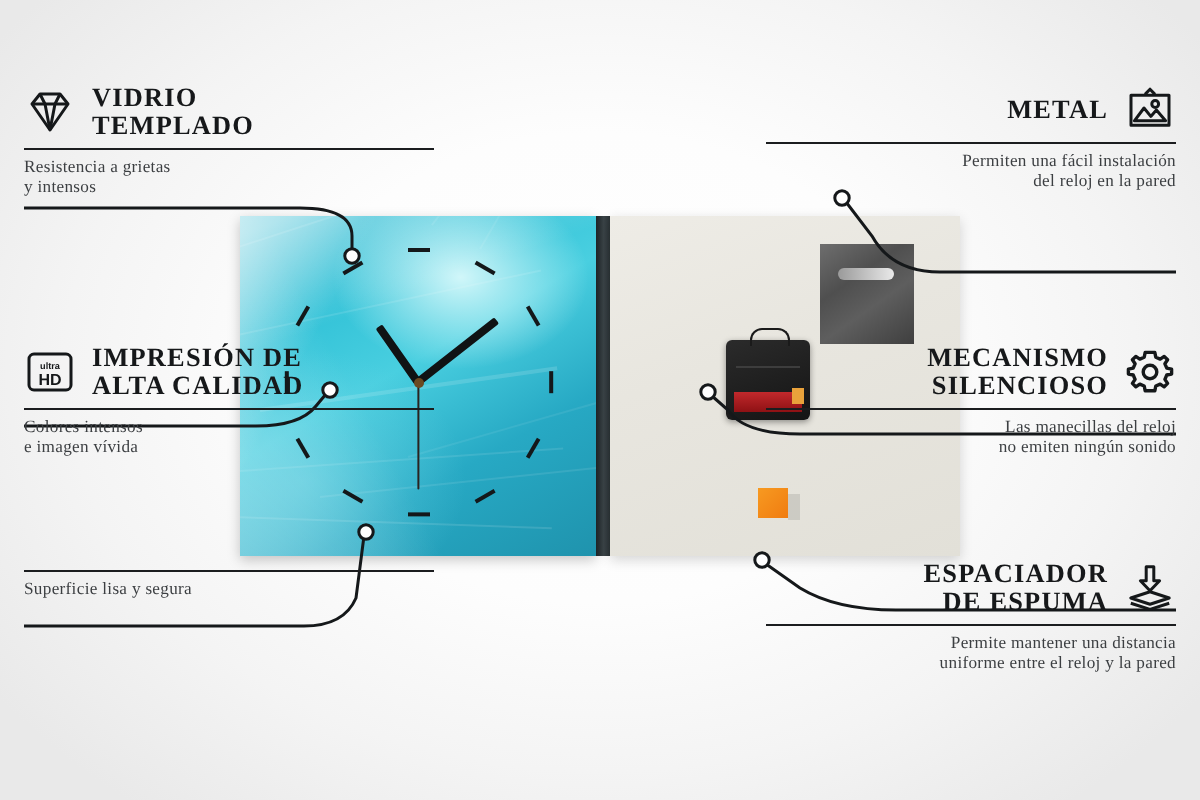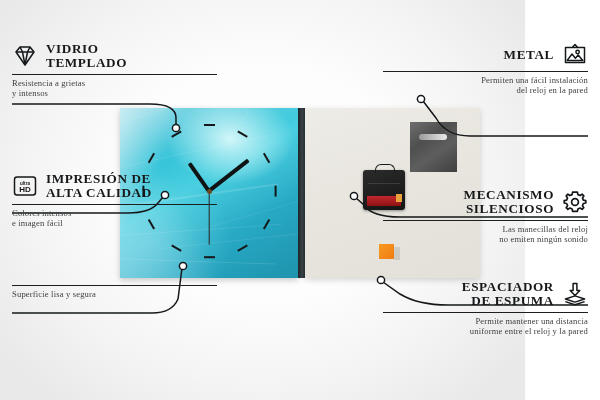--- a/index.html
+++ b/index.html
@@ -2,21 +2,21 @@
 <html><head>
 <meta charset="utf-8">
 <style>
   html,body{margin:0;padding:0;}
   body{
     width:600px;height:400px;overflow:hidden;
     font-family:"Liberation Serif", serif;
     background:#ffffff;
   }
   #stage{
-    position:relative;width:525px;height:400px;
+    position:relative;width:600px;height:400px;
     background:
       radial-gradient(ellipse 62% 70% at 50% 46%, #ffffff 0%, #fdfdfd 42%, #f4f4f4 72%, #e9e9e9 100%);
   }
 
   
   .product{position:absolute;left:120px;top:108px;width:360px;height:170px;}
   .clock-face{
     position:absolute;left:0;top:0;width:178px;height:170px;
     background:
       linear-gradient(118deg, rgba(255,255,255,.55) 0%, rgba(255,255,255,0) 26%),
@@ -184,21 +184,21 @@
           <text x="13" y="19.4" text-anchor="middle" font-family="Liberation Sans, sans-serif" font-size="8" font-weight="bold" fill="#15181a">HD</text>
         </svg>
       </span>
       <div class="hdbox">
         <div class="ttl">IMPRESIÓN DE</div>
         <div class="ttl">ALTA CALIDAD</div>
       </div>
     </div>
     <div class="rule"></div>
     <div class="sub">Colores intensos</div>
-    <div class="sub">e imagen fácil</div>
+    <div class="sub">e imagen vívida</div>
   </div>
 
   <div class="feat left" style="left:12px;top:282px;">
     <div class="rule"></div>
     <div class="sub">Superficie lisa y segura</div>
     <div class="sub"></div>
   </div>
 
   <div class="feat right" style="left:383px;top:42px;">
     <div class="hd">
@@ -212,21 +212,21 @@
       </span>
       <div class="hdbox">
         <div class="ttl">METAL</div>
       </div>
     </div>
     <div class="rule"></div>
     <div class="sub">Permiten una fácil instalación</div>
     <div class="sub">del reloj en la pared</div>
   </div>
 
-  <div class="feat right" style="left:383px;top:188px;">
+  <div class="feat right" style="left:383px;top:172px;">
     <div class="hd">
       <span class="ico">
         <svg viewBox="0 0 26 26" width="26" height="26" fill="none" stroke="#15181a" stroke-width="1.7" stroke-linejoin="round">
           <path d="M13 3.2 l2.4 0 0.5 2.4 2.2 0.95 2.0-1.35 1.7 1.7 -1.35 2.0 0.95 2.2 2.4 0.5 0 2.4 -2.4 0.5 -0.95 2.2 1.35 2.0 -1.7 1.7 -2.0-1.35 -2.2 0.95 -0.5 2.4 -2.4 0 -2.4 0 -0.5-2.4 -2.2-0.95 -2.0 1.35 -1.7-1.7 1.35-2.0 -0.95-2.2 -2.4-0.5 0-2.4 2.4-0.5 0.95-2.2 -1.35-2.0 1.7-1.7 2.0 1.35 2.2-0.95 0.5-2.4 2.4 0 Z"></path>
           <circle cx="13" cy="13" r="3.4"></circle>
         </svg>
       </span>
       <div class="hdbox">
         <div class="ttl">MECANISMO</div>
         <div class="ttl">SILENCIOSO</div>

